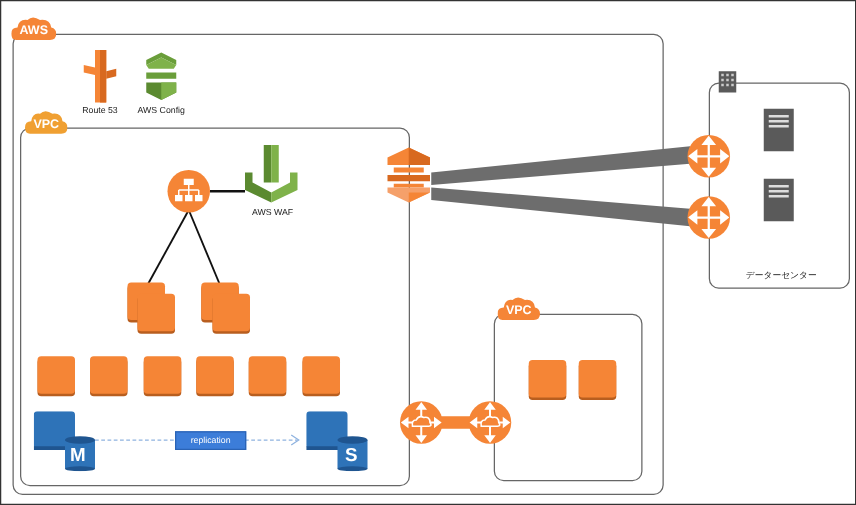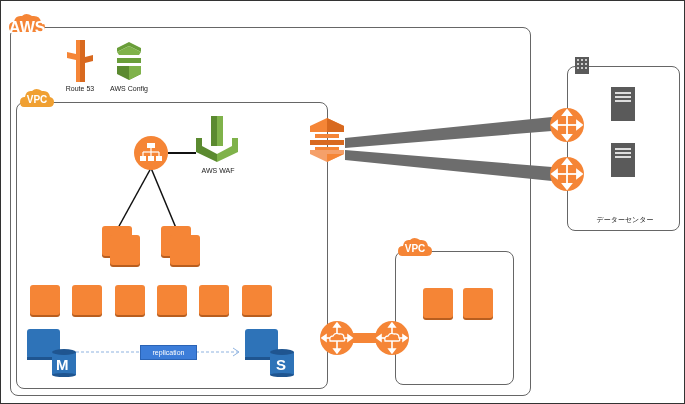--- a/index.html
+++ b/index.html
@@ -15,21 +15,21 @@
 </head>
 <body>
 
 <div id="frame"></div>
 
 <div class="box" style="left:10px;top:27px;width:519px;height:367px;"></div>
 <div class="cloud-tag" style="left:9px;top:13px;width:36px;height:20px;">
   <svg width="36" height="20">
       <path d="M4 19 Q0 19 0 14 Q0 9 5 9 Q6 2 13 3 Q17 -1 23 3 Q31 2 32 9 Q36 10 36 14 Q36 19 31 19 Z" fill="#f58536"></path>
     </svg>
-  <span style="top:6px;font-size:16px;">AWS</span>
+  <span style="top:6px;font-size:10px;">AWS</span>
 </div>
 
 <svg class="abs" style="left:67px;top:40px;" width="26" height="42">
   <rect x="9" y="0" width="9" height="42" fill="#f58536"></rect>
   <rect x="13" y="0" width="5" height="42" fill="#d8691f"></rect>
   <polygon points="0,12 9,14 9,20 0,18" fill="#f58536"></polygon>
   <polygon points="18,17 26,15 26,21 18,23" fill="#d8691f"></polygon>
 </svg>
 <div class="label" style="left:62px;top:85px;width:36px;">Route 53</div>
 

